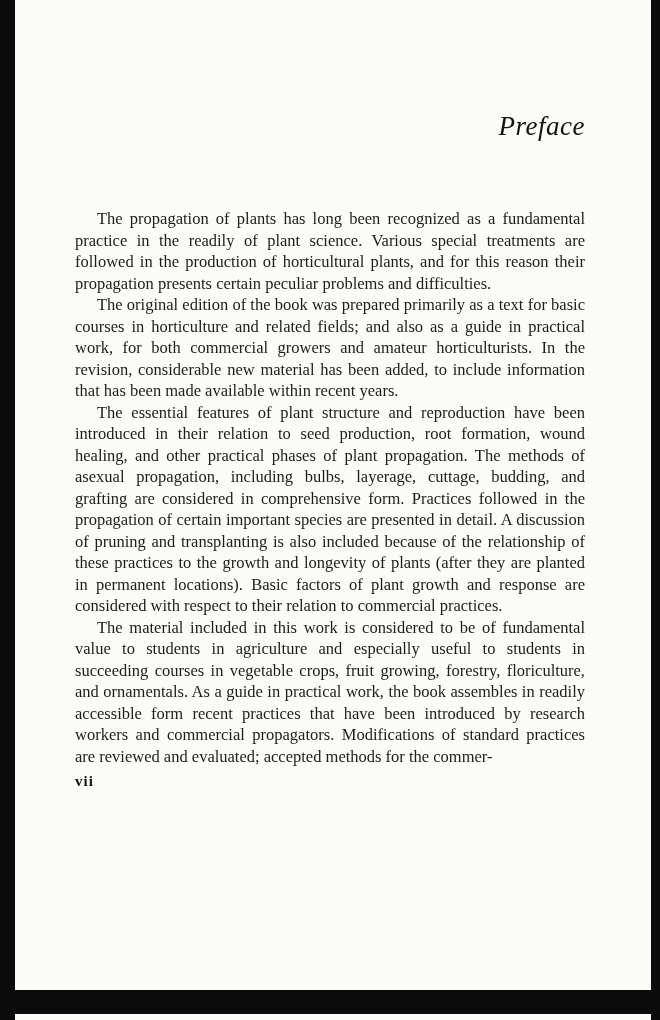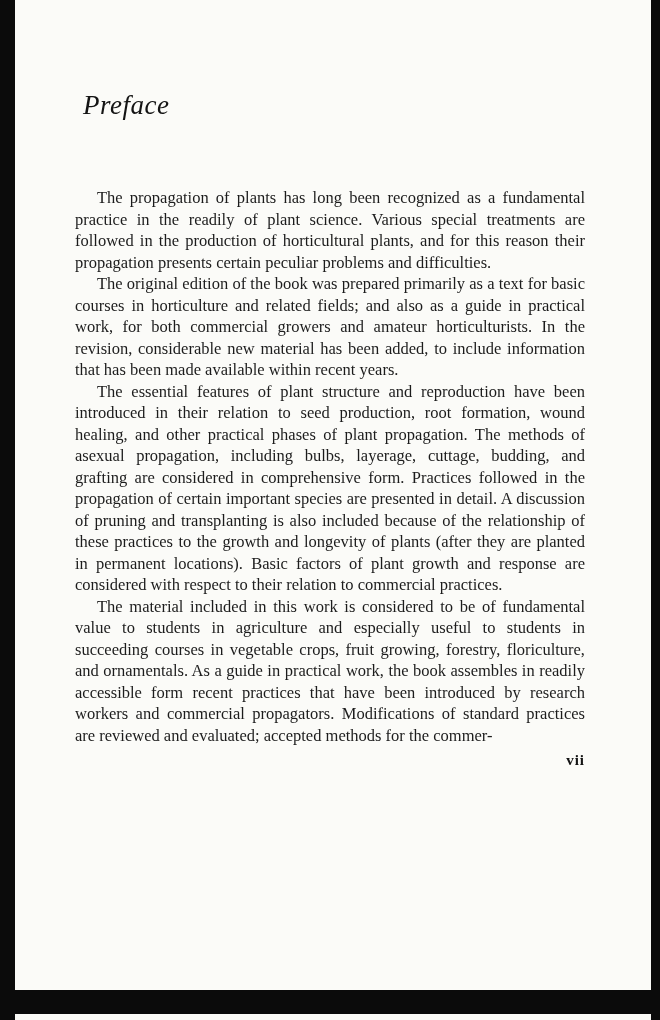--- a/index.html
+++ b/index.html
@@ -24,42 +24,42 @@
   .edge-right  { right: 0; top: 0; width: 9px;  height: 1020px; }
   .edge-bottom { left: 0; bottom: 6px; width: 660px; height: 24px; }
 
   .content {
     position: absolute;
     left: 75px;
     top: 0;
     width: 510px;
   }
   .title {
-    margin: 8px;
-    padding-top: 82px;
-    text-align: left;
+    margin: 0;
+    padding-top: 111px;
+    text-align: right;
     font-style: italic;
     font-weight: normal;
     font-size: 27px;
     letter-spacing: 0.5px;
     color: #141414;
   }
   .body-text {
     margin-top: 66px;
     font-size: 16.5px;
     line-height: 21.5px;
     text-align: justify;
   }
   .body-text p {
     margin: 0;
     text-indent: 22px;
   }
   .folio {
     margin-top: 6px;
-    text-align: right;
+    text-align: left;
     font-size: 15px;
     font-weight: bold;
     letter-spacing: 1px;
     color: #141414;
   }
 </style>
 </head>
 <body>
 
 <div class="page">

